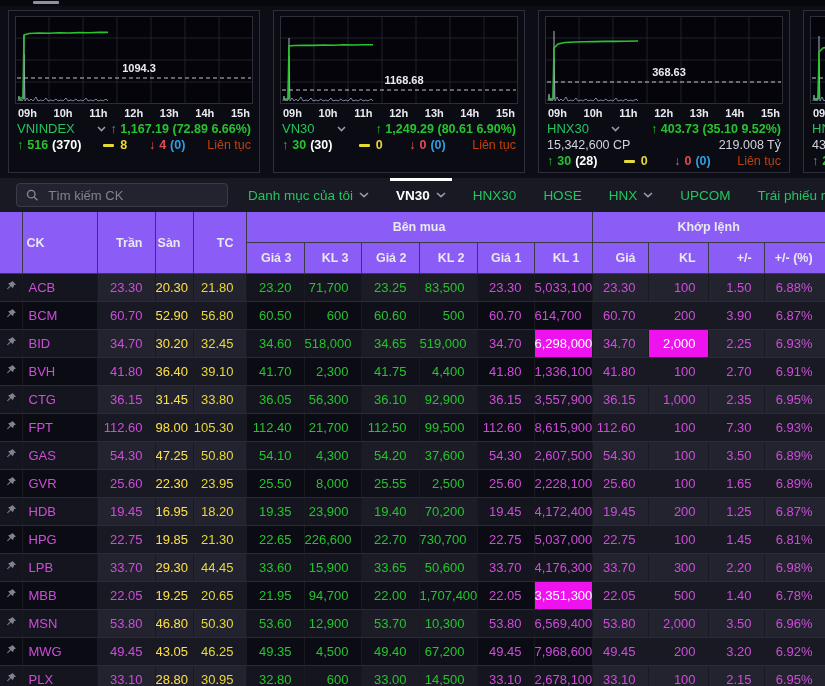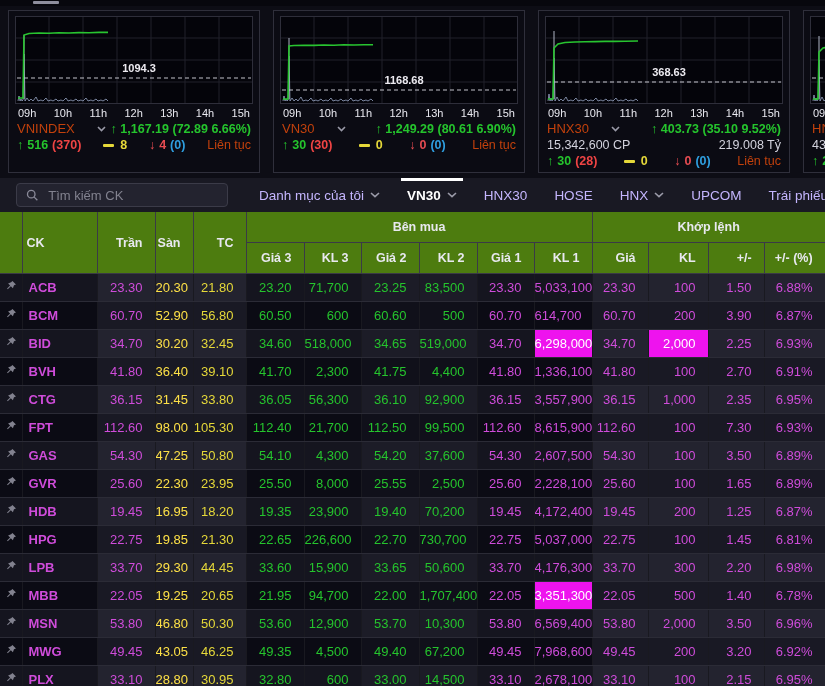--- a/index.html
+++ b/index.html
@@ -10,61 +10,61 @@
     -webkit-font-smoothing:antialiased;
   }
   
   .top-strip{height:6px;background:#07070d;position:relative}
   .top-strip .seg{position:absolute;left:33px;top:1px;width:26px;height:3px;background:#8f8f9e;border-radius:1px}
 
   
   .cards{display:flex;gap:13px;padding:4px 0 5px 8px;overflow:hidden}
   .card{flex:0 0 252px;box-sizing:border-box;background:#0b0b13;border:1px solid #2f2f3b;border-radius:0;padding:5px 6px 3px}
   .chart{display:block}
-  .axis{display:flex;justify-content:space-between;color:#e9e9f0;font-weight:400;font-size:11px;padding:3px 3px 2px}
+  .axis{display:flex;justify-content:space-between;color:#e9e9f0;font-weight:700;font-size:11px;padding:3px 3px 2px}
   .info-row{display:flex;justify-content:space-between;align-items:center;font-size:12.5px;line-height:16px;padding:0 2px}
-  .idx-label{color:#c2410c;display:flex;align-items:center;gap:22px;font-size:13px}
+  .idx-label{color:#22c55e;display:flex;align-items:center;gap:22px;font-size:13px}
   .idx-value{color:#25c42d;font-weight:700}
   .idx-cp,.idx-ty{color:#d3d3de}
   .stat{display:flex;align-items:center;gap:4px;font-weight:700}
   .stat .up{color:#25c42d}
-  .stat .ceilcnt{color:#ef4444}
+  .stat .ceilcnt{color:#ffffff}
   .stat .flat{color:#e5d839}
   .stat .down{color:#e74c52}
   .stat .floorcnt{color:#2f9fe0}
   .flat-bar{display:inline-block;width:11px;height:3px;background:#e5d839;border-radius:1px;margin-right:2px}
   .session{color:#c2410c;font-weight:400}
   .chev{stroke:#9a9aa8;fill:none;stroke-width:1.6}
 
   
   .nav{height:34px;background:#191923;display:flex;align-items:center;padding-left:16px;overflow:hidden}
-  .search{width:212px;height:24px;box-sizing:border-box;background:#23232f;border:1px solid #3b3b48;border-radius:4px;display:flex;align-items:center;gap:8px;padding:0 9px;margin-right:31px;flex:0 0 auto}
+  .search{width:212px;height:24px;box-sizing:border-box;background:#23232f;border:1px solid #3b3b48;border-radius:4px;display:flex;align-items:center;gap:8px;padding:0 9px;margin-right:20px;flex:0 0 auto}
   .search input{background:transparent;border:none;outline:none;color:#c8c8d4;font-size:13px;width:100%;font-family:"Liberation Sans",sans-serif}
   .search input::placeholder{color:#82828f}
   .tabs{display:flex;align-self:stretch;align-items:center;gap:27px;flex:1;overflow:hidden}
-  .tab{display:flex;align-items:center;gap:6px;height:100%;color:#c4b5fd;font-size:13.5px;white-space:nowrap;position:relative;cursor:pointer}
+  .tab{display:flex;align-items:center;gap:6px;height:100%;color:#22c55e;font-size:13.5px;white-space:nowrap;position:relative;cursor:pointer}
   .tab.active{color:#ffffff;font-weight:700}
   .tab.active::before{content:"";position:absolute;top:0;left:-6px;right:-6px;height:3px;background:#ffffff}
 
   
   table{border-collapse:collapse;table-layout:fixed;width:825px}
-  th{background:#4d7c0f;color:#e8e8ef;font-size:12.5px;font-weight:700;border-right:1px solid #3a3a46;border-bottom:1px solid #3a3a46;padding:0}
+  th{background:#8b5cf6;color:#e8e8ef;font-size:12.5px;font-weight:700;border-right:1px solid #3a3a46;border-bottom:1px solid #3a3a46;padding:0}
   th.group-h{height:30px;text-align:center}
   th.fixed-h{height:60px}
   th.num-h,td.num{text-align:right;padding-right:12px}
   th.left-h{text-align:left;padding-left:4px}
   td{font-size:13px;border-right:1px solid rgba(255,255,255,.05);border-bottom:1px solid #2b2b36;padding:0;overflow:hidden;white-space:nowrap}
   tbody tr{height:28px}
   .r-light{--a:#23232f;--b:#15151f;--m:#1c1c27}
   .r-dark{--a:#191924;--b:#0b0b14;--m:#10101a}
   td.g-a{background:var(--a)}
   td.g-b{background:var(--b)}
   td.g-m{background:var(--m)}
   td.c-pin{text-align:center}
-  td.c-ck{color:#cf4cda;font-weight:700;padding-left:6px}
+  td.c-ck{color:#cf4cda;font-weight:400;padding-left:6px}
   .t-ceil{color:#cf4cda}
   .t-floor{color:#fde047}
   .t-ref{color:#e5d839;font-weight:400}
   .t-up{color:#25c42d}
   td.hl{background:#ee13ee;color:#ffffff}
   
   .grid{stroke:#20202b;stroke-width:1}
   .frame{fill:#04040a;stroke:#2e2e3a;stroke-width:1}
   .refline{stroke:#d8d8e0;stroke-width:1;stroke-dasharray:4 3;opacity:.9}
   .price{stroke:#28c430;stroke-width:1.6;fill:none}

